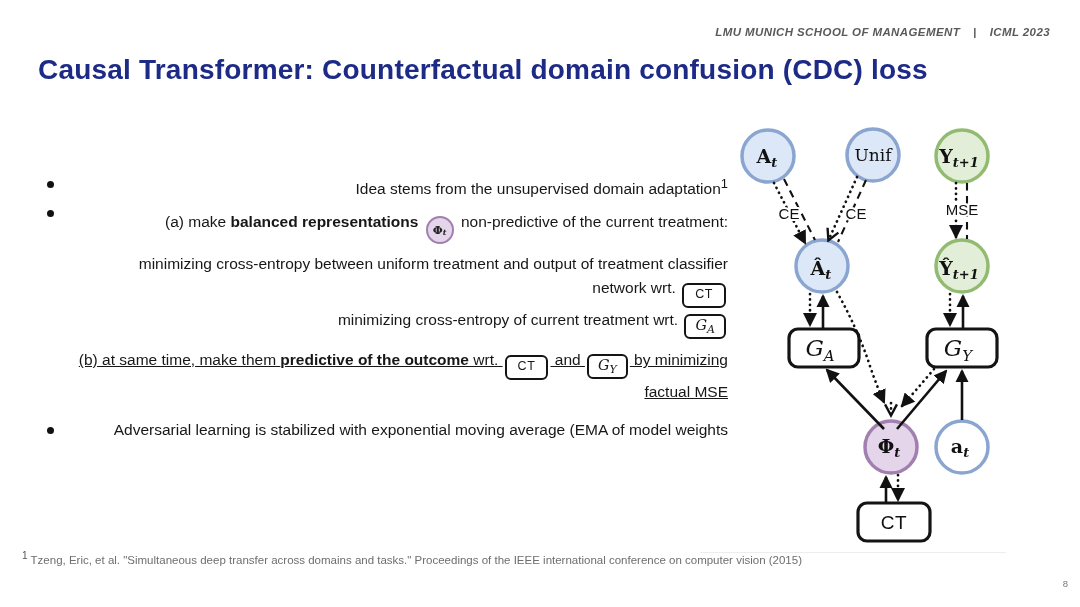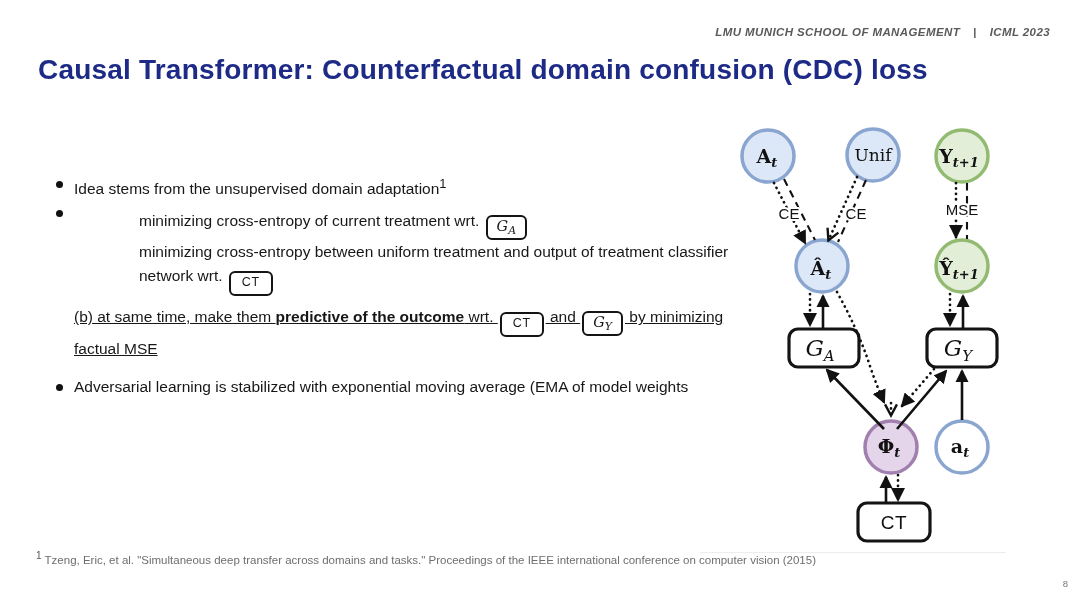--- a/index.html
+++ b/index.html
@@ -7,40 +7,40 @@
     --green-fill:#e3eed8; --green-stroke:#92bb71; --purple-fill:#e4d5eb;
     --purple-stroke:#a180af; --edge-color:#111111;
   }
   html,body{margin:0;padding:0;background:#fff;}
   .slide{position:relative;width:1080px;height:607px;background:#ffffff;overflow:hidden;
          font-family:"Liberation Sans",sans-serif;color:#171717;}
   .header{position:absolute;top:26px;right:30px;display:flex;gap:13px;align-items:center;
           font-size:11.5px;font-weight:700;letter-spacing:.4px;color:#5a5a5a;white-space:nowrap;font-style:italic;}
   .title{position:absolute;top:54px;left:38px;width:1000px;font-size:28px;font-weight:700;
          color:var(--title-color);letter-spacing:.2px;}
-  .content{position:absolute;left:37px;top:172px;width:700px;font-size:15.5px;line-height:24px;}
+  .content{position:absolute;left:28px;top:172px;width:700px;font-size:15.5px;line-height:24px;text-align:right;}
   .row{position:relative;padding-left:37px;}
   .row .dot{position:absolute;left:19px;top:9px;width:7px;height:7px;border-radius:50%;background:#111;}
   .sub-row{position:relative;padding-left:102px;}
   .sub-row .dot{left:81px;}
   .para{padding-left:37px;margin-top:9px;}
   .subs{margin-top:8px;}
   .mt9{margin-top:9px;text-decoration:underline;} .mt6{margin-top:14px;}
   b,strong{font-weight:700;}
   .chip{display:inline-block;border:2.2px solid #141414;border-radius:6px;background:#fff;
         padding:0 9px;height:21px;line-height:19px;vertical-align:-5px;margin:0 2px;}
   .chip-math{font-family:"DejaVu Serif",serif;font-style:italic;font-size:14.5px;}
   .chip-math .sub{font-size:11px;vertical-align:-3px;}
   .chip-ct{font-family:"Liberation Sans",sans-serif;font-size:12.5px;letter-spacing:.6px;padding:0 11px;}
   .phi-chip{display:inline-flex;width:24px;height:24px;border-radius:50%;align-items:center;
         justify-content:center;background:var(--purple-fill);border:2px solid var(--purple-stroke);
         font-family:"DejaVu Serif",serif;font-weight:700;font-size:11.5px;color:#222;
         vertical-align:-7px;margin:0 3px;}
   .phi-chip .sub{font-size:8px;font-style:italic;margin-top:4px;}
-  .footnote{position:absolute;left:36px;top:550px;font-size:11.5px;color:#6e6e6e;width:900px;}
+  .footnote{position:absolute;left:22px;top:550px;font-size:11.5px;color:#6e6e6e;width:900px;}
   .footnote sup{font-size:10px;margin-right:3px;color:#555;}
   .divider{position:absolute;left:700px;top:552px;width:306px;height:1px;background:#ededed;}
   .page-num{position:absolute;right:12px;top:578px;font-size:9.5px;color:#777;}
   .diagram{position:absolute;left:710px;top:110px;}
   
   .edge-solid{stroke:var(--edge-color);stroke-width:2.6;fill:none;}
   .edge-dotted{stroke:var(--edge-color);stroke-width:2.7;fill:none;stroke-dasharray:.2 5.2;stroke-linecap:round;}
   .edge-dashed{stroke:var(--edge-color);stroke-width:2.1;fill:none;stroke-dasharray:7.5 5.5;}
   .node-blue{fill:var(--blue-fill);stroke:var(--blue-stroke);stroke-width:3.5;}
   .node-green{fill:var(--green-fill);stroke:var(--green-stroke);stroke-width:3.5;}
@@ -73,29 +73,36 @@
 
     <div class="row">
       <span class="dot"></span>
       <span>Idea stems from the unsupervised domain adaptation</span><sup>1</sup>
     </div>
 
     <div class="row">
       <span class="dot"></span>
     </div>
 
+    <div class="para">
+      <span>(a) make </span><strong>balanced representations</strong>
+      <span class="phi-chip">
+          <span>Φ</span>
+          <span class="sub">t</span>
+        </span><span> non-predictive of the current treatment:</span>
+    </div>
 
     <div class="subs">
       <div class="sub-row">
         <span class="dot"></span>
-        <span>minimizing cross-entropy of current treatment wrt. </span><span class="chip chip-math"><span>G</span><span class="sub">A</span></span>
+        <span>minimizing cross-entropy between uniform treatment and output of treatment classifier network wrt. </span><span class="chip chip-ct">CT</span>
       </div>
       <div class="sub-row">
         <span class="dot"></span>
-        <span>minimizing cross-entropy between uniform treatment and output of treatment classifier network wrt. </span><span class="chip chip-ct">CT</span>
+        <span>minimizing cross-entropy of current treatment wrt. </span><span class="chip chip-math"><span>G</span><span class="sub">A</span></span>
       </div>
     </div>
 
     <div class="para mt9">
       <span>(b) at same time, make them </span><strong>predictive of the outcome</strong><span> wrt. </span><span class="chip chip-ct">CT</span><span> and </span><span class="chip chip-math"><span>G</span><span class="sub">Y</span></span><span> by minimizing factual MSE</span>
     </div>
 
     <div class="row mt6">
       <span class="dot"></span>
       <span>Adversarial learning is stabilized with exponential moving average (EMA of model weights</span>

